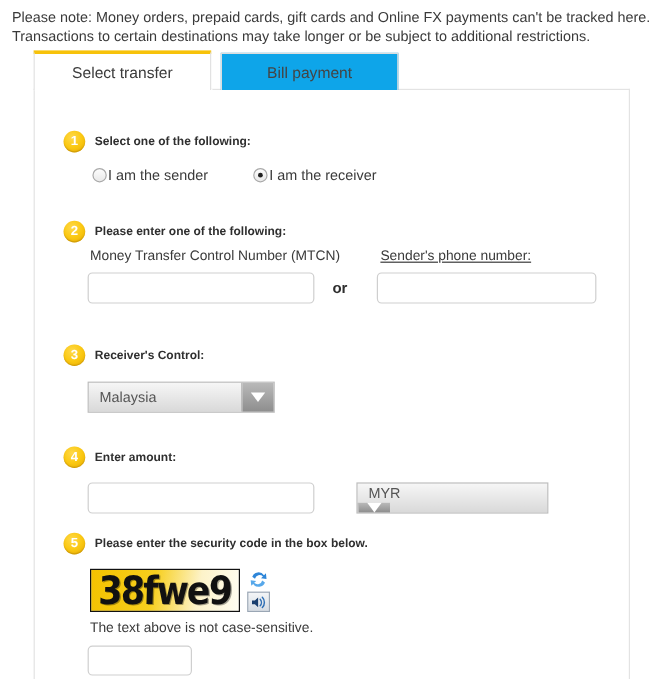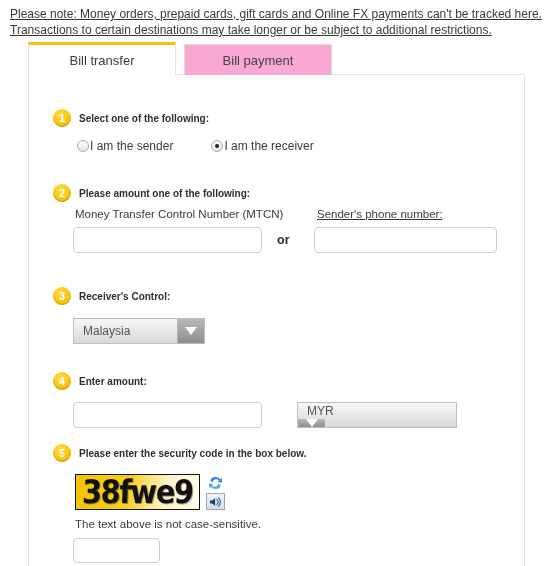--- a/index.html
+++ b/index.html
@@ -18,21 +18,20 @@
 
   
   .note {
     position: absolute;
     left: 10px;
     top: 6px;
     width: 532px;
     font-size: 12px;
     line-height: 16px;
     color: #3a3a3a;
-    text-decoration: underline;
   }
   .note div { white-space: nowrap; }
 
   
   .tabs {
     position: absolute;
     left: 28px;
     top: 42px;
     height: 33px;
     display: flex;
@@ -55,21 +54,21 @@
     background: #ffffff;
     border-top: 3px solid #f7c20a;
     border-left: 1px solid #e2e2e2;
     border-right: 1px solid #e2e2e2;
     position: relative;
     z-index: 6;
     height: 33px;
   }
   .tab-inactive {
     width: 148px;
-    background: #f9a8d4;
+    background: #0ea5e9;
     border-top: 1px solid #dddddd;
     border-left: 1px solid #dddddd;
     border-right: 1px solid #dddddd;
     color: #444;
     margin-left: 8px;
     height: 31px;
   }
 
   
   .panel {
@@ -274,21 +273,21 @@
 </head>
 <body>
 
 <div class="note">
   <div>Please note: Money orders, prepaid cards, gift cards and Online FX payments can't be tracked here.</div>
   <div>Transactions to certain destinations may take longer or be subject to additional restrictions.</div>
 </div>
 
 <div class="tabs">
   <div class="tab tab-active">
-    <span>Bill transfer</span>
+    <span>Select transfer</span>
   </div>
   <div class="tab tab-inactive">
     <span>Bill payment</span>
   </div>
 </div>
 
 <div class="panel">
   <div class="panel-topmask"></div>
 
   <div class="step" style="top:34px;">
@@ -303,38 +302,38 @@
       <span class="radio">
           <span class="radio-dot"></span>
         </span>
       <span class="radio-label">I am the receiver</span>
     </div>
   </div>
 
   <div class="step" style="top:109px;">
     <div class="step-head">
       <div class="badge">2</div>
-      <div class="step-title">Please amount one of the following:</div>
+      <div class="step-title">Please enter one of the following:</div>
     </div>
 
     <div style="position:relative; height:56px; margin-top:6px;">
       <div class="field-label" style="position:absolute; left:46px; top:0;">Money Transfer Control Number (MTCN)</div>
       <input class="txt" style="position: absolute; left: 44px; top: 19px; width: 189px; height: 26px;" value="">
       <div class="or-text" style="position:absolute; left:248px; top:25px;">or</div>
       <div class="field-label" style="position:absolute; left:288px; top:0;text-decoration:underline;">Sender's phone number:</div>
       <input class="txt" style="position: absolute; left: 285px; top: 19px; width: 183px; height: 26px;" value="">
     </div>
   </div>
 
   <div class="step" style="top:212px;">
     <div class="step-head">
       <div class="badge">3</div>
       <div class="step-title">Receiver's Control:</div>
     </div>
-    <div class="sel" style="margin-left:44px; margin-top:13px; width:132px;">
+    <div class="sel" style="margin-left:44px; margin-top:13px; width:156px;">
       <div class="sel-value">Malaysia</div>
       <div class="sel-arrow">
           <i></i>
         </div>
     </div>
   </div>
 
   <div class="step" style="top:297px;">
     <div class="step-head">
       <div class="badge">4</div>

